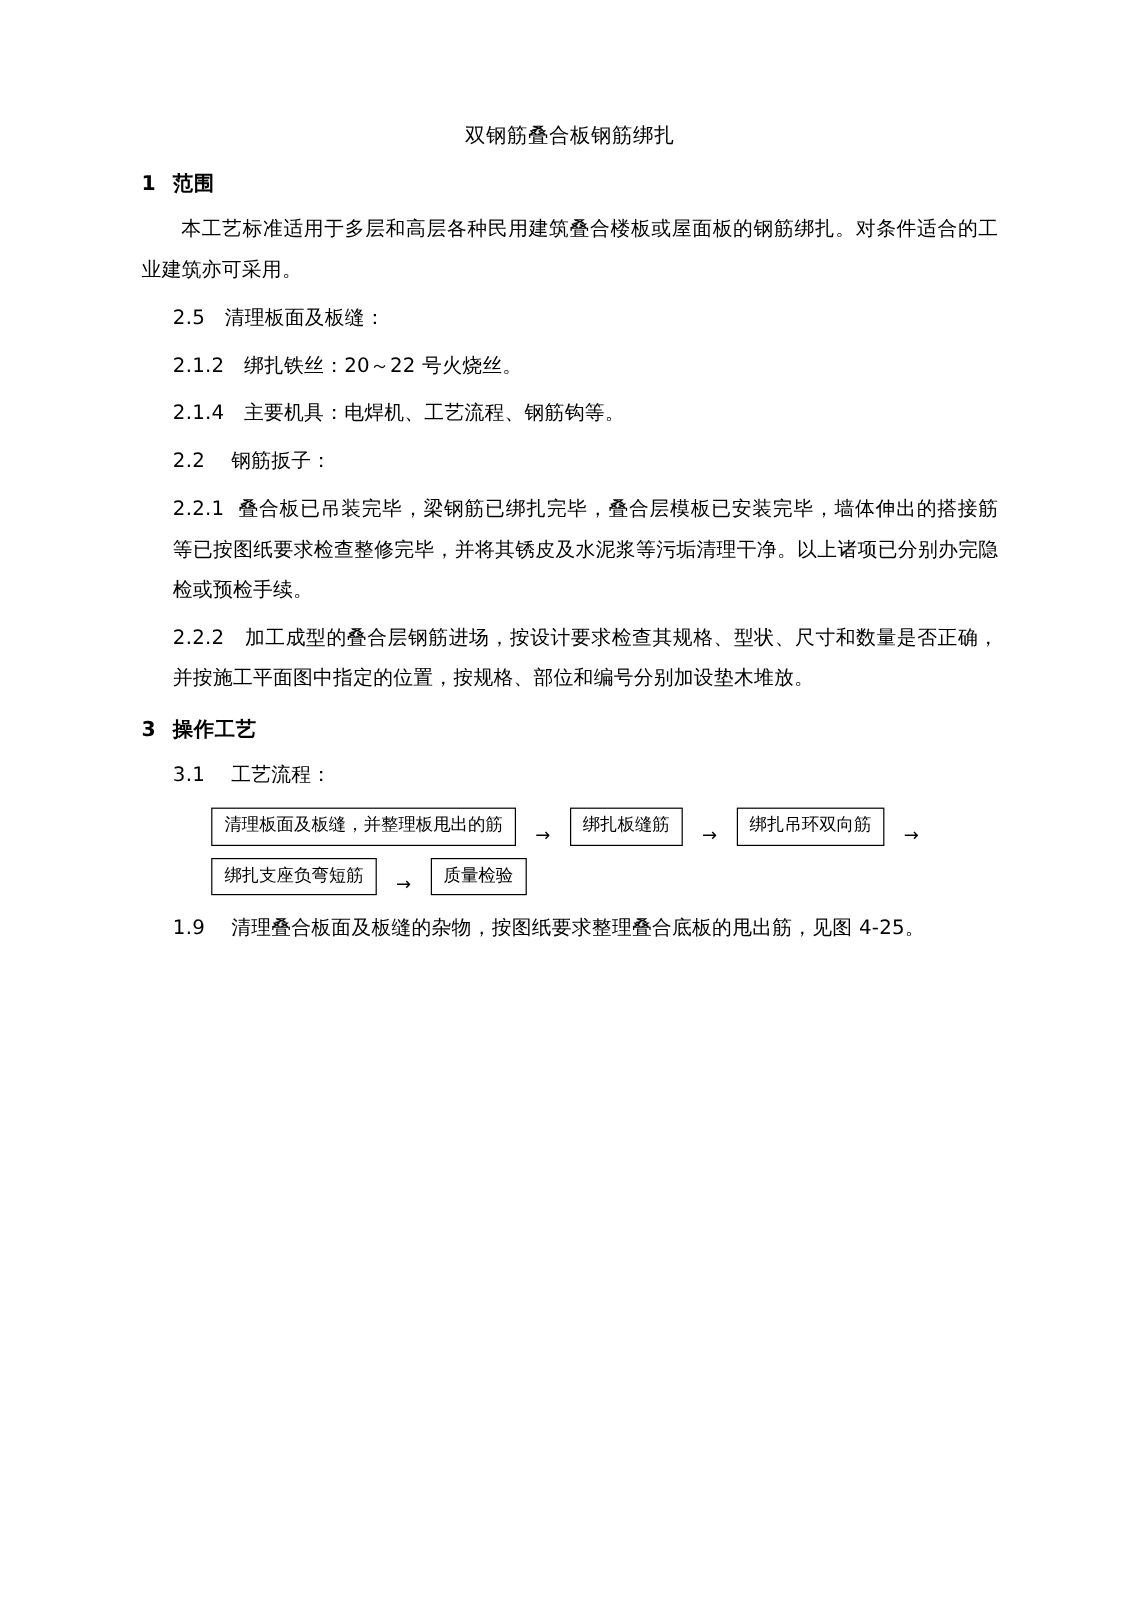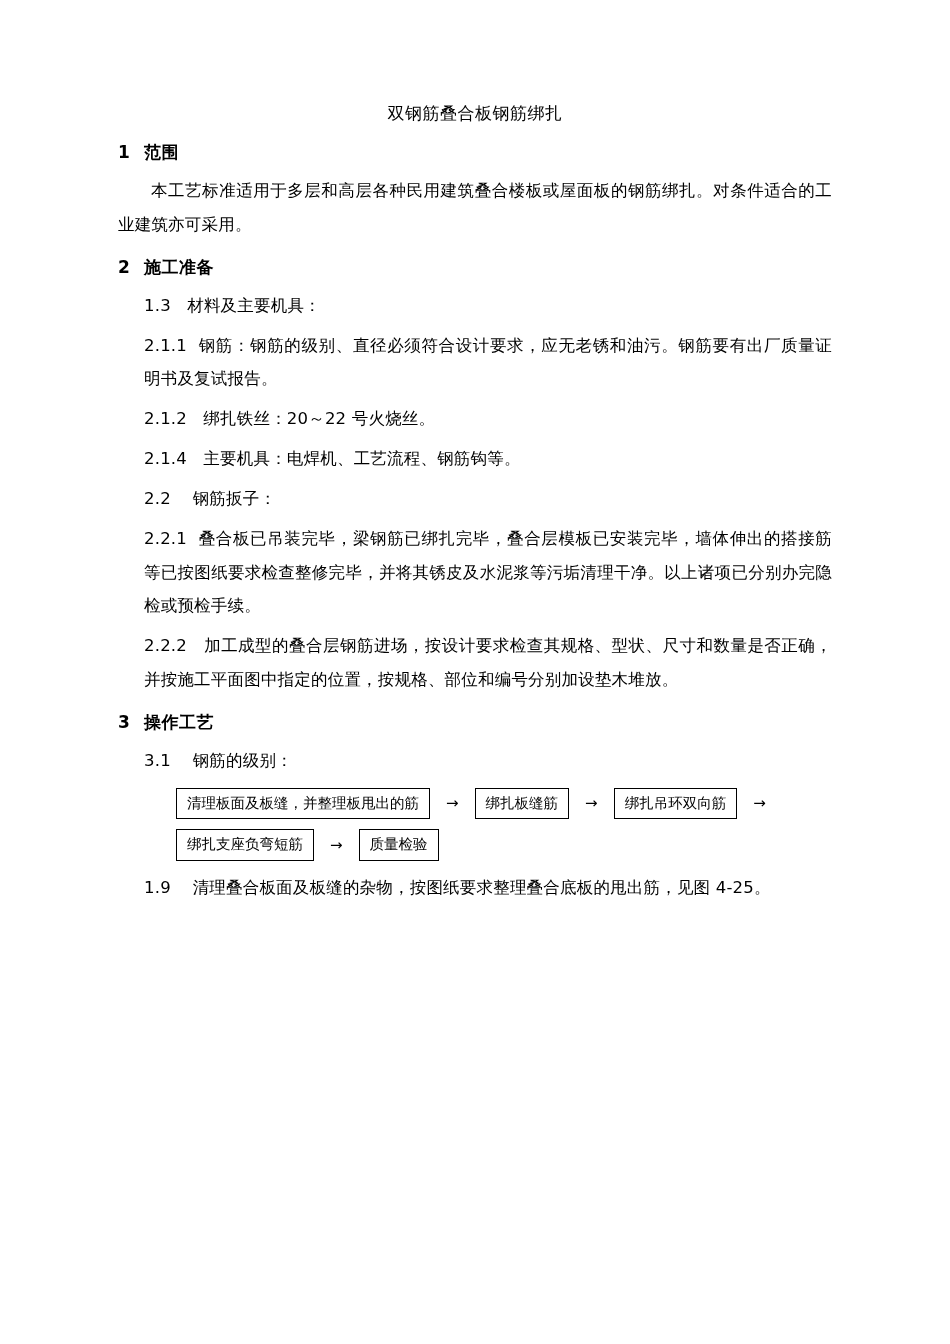--- a/index.html
+++ b/index.html
@@ -53,21 +53,21 @@
   }
   .lvl3 {
     padding-left: 26px;
   }
   .flow {
     margin: 10px 0 6px 0;
     padding-left: 58px;
   }
   .flow-row {
     display: flex;
-    align-items: center;
+    align-items: flex-end;
     margin-bottom: 10px;
   }
   .flow-box {
     border: 1px solid #000;
     padding: 5px 10px;
     font-size: 14.5px;
     font-family: "DejaVu Sans", "Liberation Sans", sans-serif;
     line-height: 1.35;
     white-space: nowrap;
   }
@@ -82,31 +82,25 @@
 
 <div class="page">
 
   <div class="doc-title">双钢筋叠合板钢筋绑扎</div>
 
   <div class="h1">
     <span class="num">1</span><span>范围</span>
   </div>
   <p class="body ind1">本工艺标准适用于多层和高层各种民用建筑叠合楼板或屋面板的钢筋绑扎。对条件适合的工业建筑亦可采用。</p>
 
-  <div class="h1">
-    <span class="num">2</span><span>施工准备</span>
-  </div>
 
   <p class="body lvl2">
-    <span>1.3</span>&nbsp;&nbsp;&nbsp;<span>材料及主要机具：</span>
+    <span>2.5</span>&nbsp;&nbsp;&nbsp;<span>清理板面及板缝：</span>
   </p>
 
-  <p class="body lvl3">
-    <span>2.1.1</span>&nbsp;&nbsp;<span>钢筋：钢筋的级别、直径必须符合设计要求，应无老锈和油污。钢筋要有出厂质量证明书及复试报告。</span>
-  </p>
 
   <p class="body lvl3">
     <span>2.1.2</span>&nbsp;&nbsp;&nbsp;<span>绑扎铁丝：20～22 号火烧丝。</span>
   </p>
 
 
   <p class="body lvl3">
     <span>2.1.4</span>&nbsp;&nbsp;&nbsp;<span>主要机具：电焊机、工艺流程、钢筋钩等。</span>
   </p>
 
@@ -120,21 +114,21 @@
 
   <p class="body lvl3">
     <span>2.2.2</span>&nbsp;&nbsp;&nbsp;<span>加工成型的叠合层钢筋进场，按设计要求检查其规格、型状、尺寸和数量是否正确，并按施工平面图中指定的位置，按规格、部位和编号分别加设垫木堆放。</span>
   </p>
 
   <div class="h1">
     <span class="num">3</span><span>操作工艺</span>
   </div>
 
   <p class="body lvl2">
-    <span>3.1</span>&nbsp;&nbsp;&nbsp;&nbsp;<span>钢筋的级别：</span>
+    <span>3.1</span>&nbsp;&nbsp;&nbsp;&nbsp;<span>工艺流程：</span>
   </p>
 
   <div class="flow">
     <div class="flow-row">
       <div class="flow-box">清理板面及板缝，并整理板甩出的筋</div>
       <div class="flow-arrow">→</div>
       <div class="flow-box">绑扎板缝筋</div>
       <div class="flow-arrow">→</div>
       <div class="flow-box">绑扎吊环双向筋</div>
       <div class="flow-arrow">→</div>

